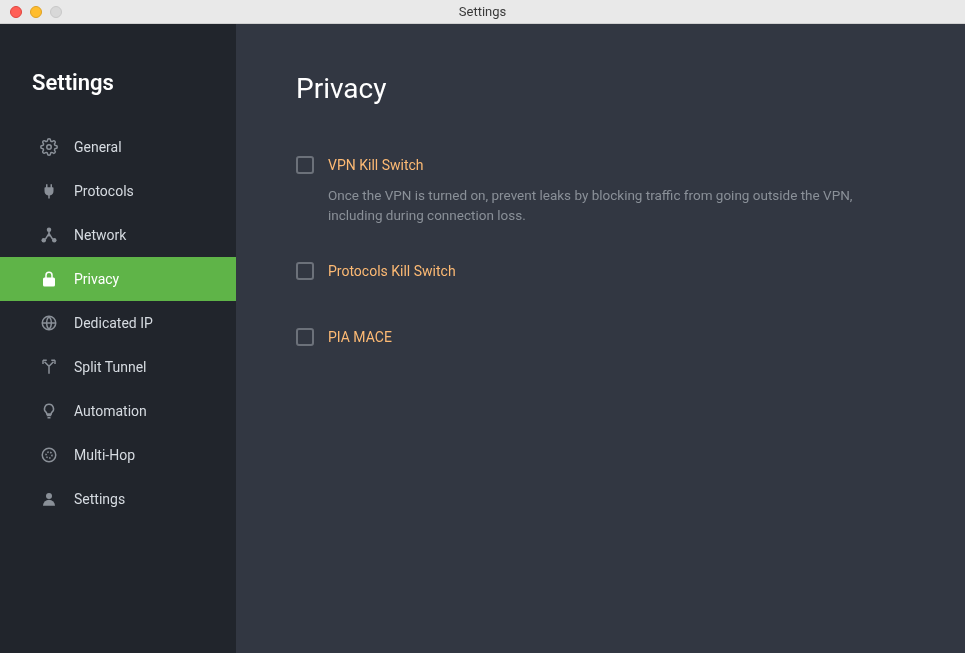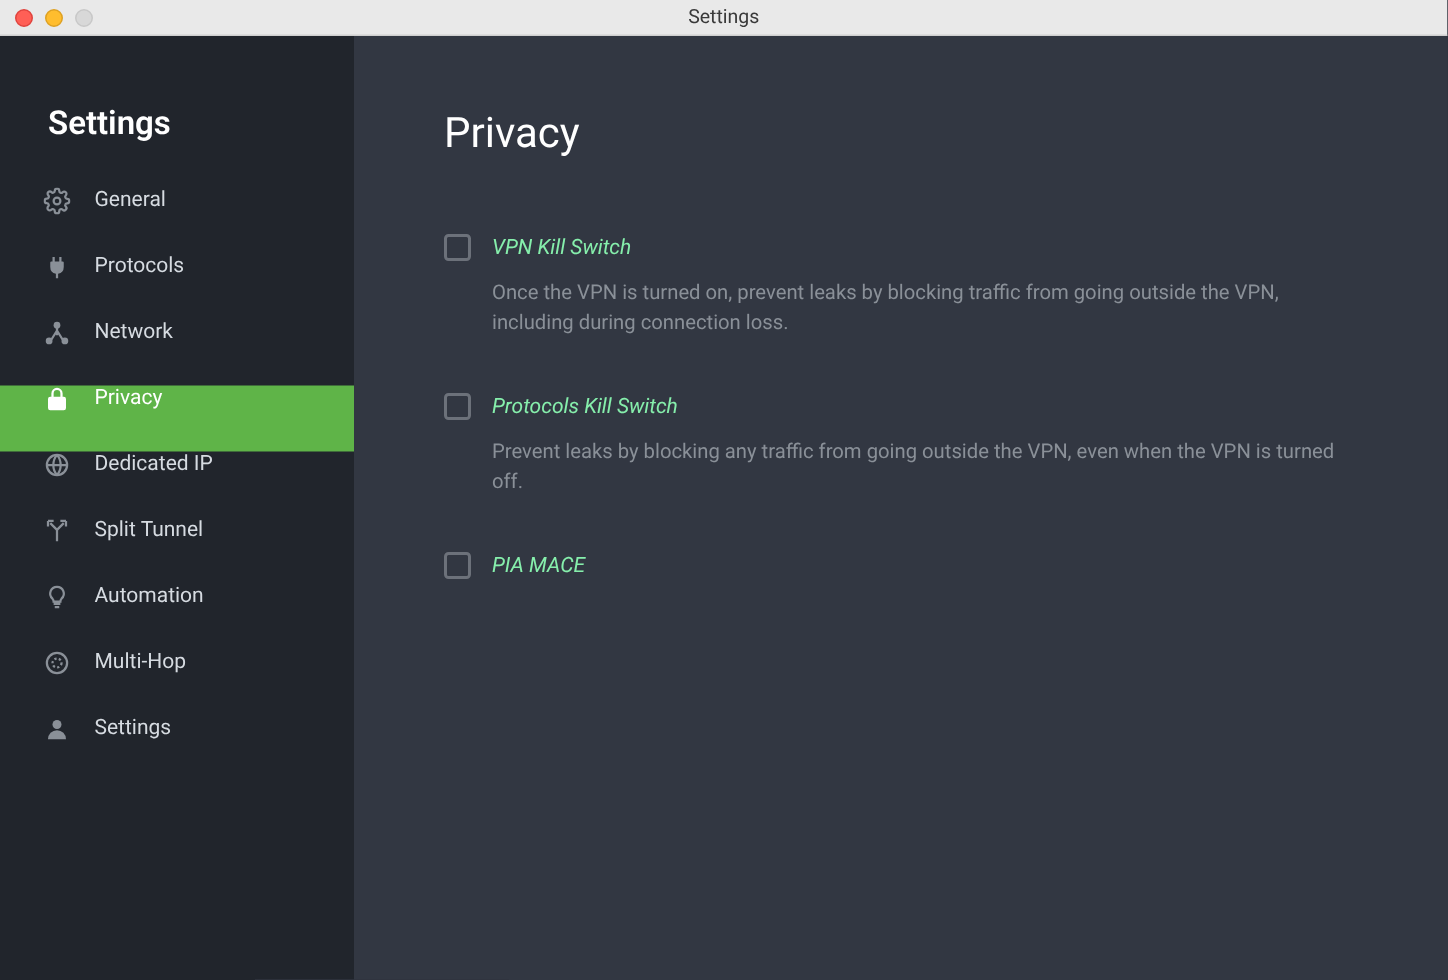--- a/index.html
+++ b/index.html
@@ -51,22 +51,23 @@
       flex-shrink: 0;
     }
     .sidebar-title {
       color: #ffffff;
       font-size: 22px;
       font-weight: 600;
       padding: 26px 0 30px 32px;
     }
     .sidebar-item {
       display: flex;
+      align-items: center;
       height: 44px;
-      padding-left: 29px;
+      padding-left: 40px;
       color: #d6dbe1;
       font-size: 14px;
       cursor: pointer;
     }
     .sidebar-item.active {
       background: #5fb448;
       color: #ffffff;
     }
     .sidebar-icon {
       width: 18px;
@@ -103,26 +104,25 @@
       border: 2px solid #6c717a;
       border-radius: 3px;
       background: transparent;
       flex-shrink: 0;
       margin-right: 14px;
       margin-top: 1px;
       cursor: pointer;
     }
     .option-text { flex: 1; }
     .option-label {
-      color: #86efac;
+      color: #fdba74;
       font-size: 14px;
       font-weight: 400;
       line-height: 20px;
       margin-bottom: 10px;
-      font-style: italic;
     }
     .option-desc {
       color: #8a9098;
       font-size: 13.5px;
       line-height: 20px;
     }
   </style>
 </head>
 <body>
 
@@ -237,21 +237,20 @@
       <div class="option-text">
         <div class="option-label">VPN Kill Switch</div>
         <div class="option-desc">Once the VPN is turned on, prevent leaks by blocking traffic from going outside the VPN, including during connection loss.</div>
       </div>
     </div>
 
     <div class="option-row">
       <div class="checkbox"></div>
       <div class="option-text">
         <div class="option-label">Protocols Kill Switch</div>
-        <div class="option-desc">Prevent leaks by blocking any traffic from going outside the VPN, even when the VPN is turned off.</div>
       </div>
     </div>
 
     <div class="option-row">
       <div class="checkbox"></div>
       <div class="option-text">
         <div class="option-label">PIA MACE</div>
       </div>
     </div>
   </div>

